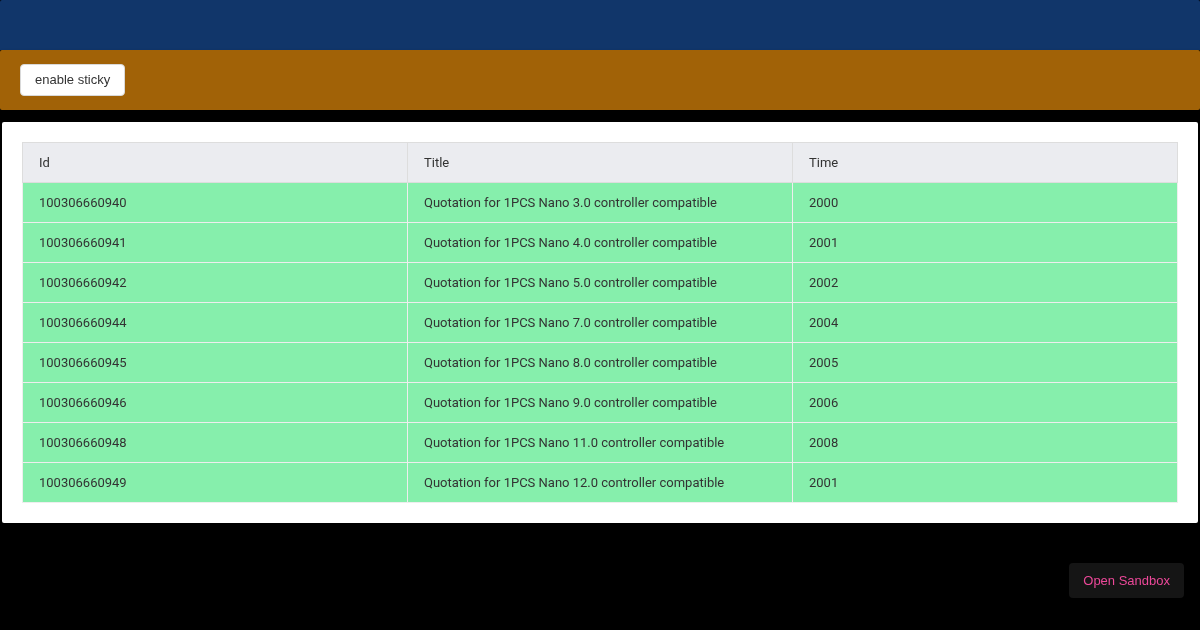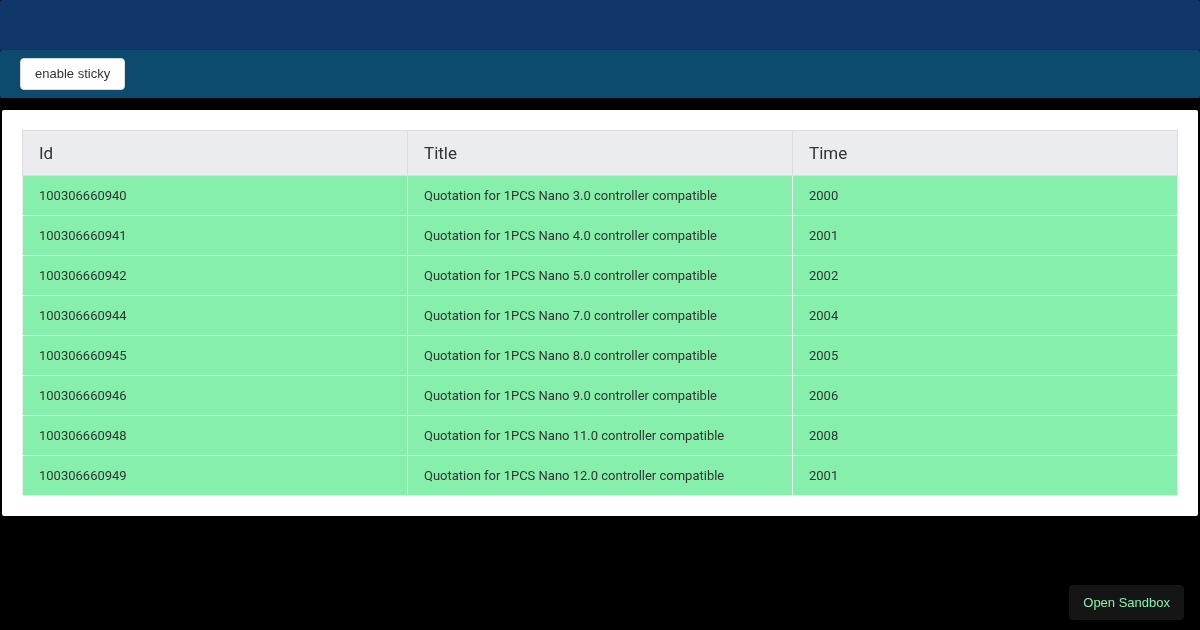--- a/index.html
+++ b/index.html
@@ -11,22 +11,22 @@
       overflow: hidden;
       color: #333;
       font-size: 13px;
     }
     .header-bar {
       background: #11366a;
       height: 50px;
       border-radius: 2px 2px 0 0;
     }
     .control-panel {
-      background: #0c4a6e;
-      padding: 8px 20px;
+      background: #a16207;
+      padding: 14px 20px;
       border-radius: 2px;
       box-shadow: 0 1px 3px rgba(0,0,0,0.2);
       margin-bottom: 12px;
     }
     .btn {
       background: #fff;
       border: 1px solid #d9d9d9;
       border-radius: 4px;
       padding: 5px 14px;
       font-size: 13px;
@@ -47,38 +47,38 @@
       border-spacing: 0;
       table-layout: fixed;
     }
     th {
       background: #ebecf0;
       color: #333;
       font-weight: 400;
       text-align: left;
       padding: 12px 16px;
       border: 1px solid #ddd;
-      font-size: 17px;
+      font-size: 13px;
     }
     th.col-id { width: 33%; }
     th.col-title { width: 33%; }
     th.col-time { width: 33%; }
     td {
       background: #86efac;
       padding: 12px 16px;
       border: 1px solid #eee;
       font-size: 13px;
       color: #333;
     }
     .sandbox-btn {
       position: fixed;
-      bottom: 10px;
+      bottom: 32px;
       right: 16px;
       background: #151515;
-      color: #86efac;
+      color: #ec4899;
       border: none;
       border-radius: 4px;
       padding: 10px 14px;
       font-size: 13px;
       cursor: pointer;
     }
   </style>
 </head>
 <body>
 

